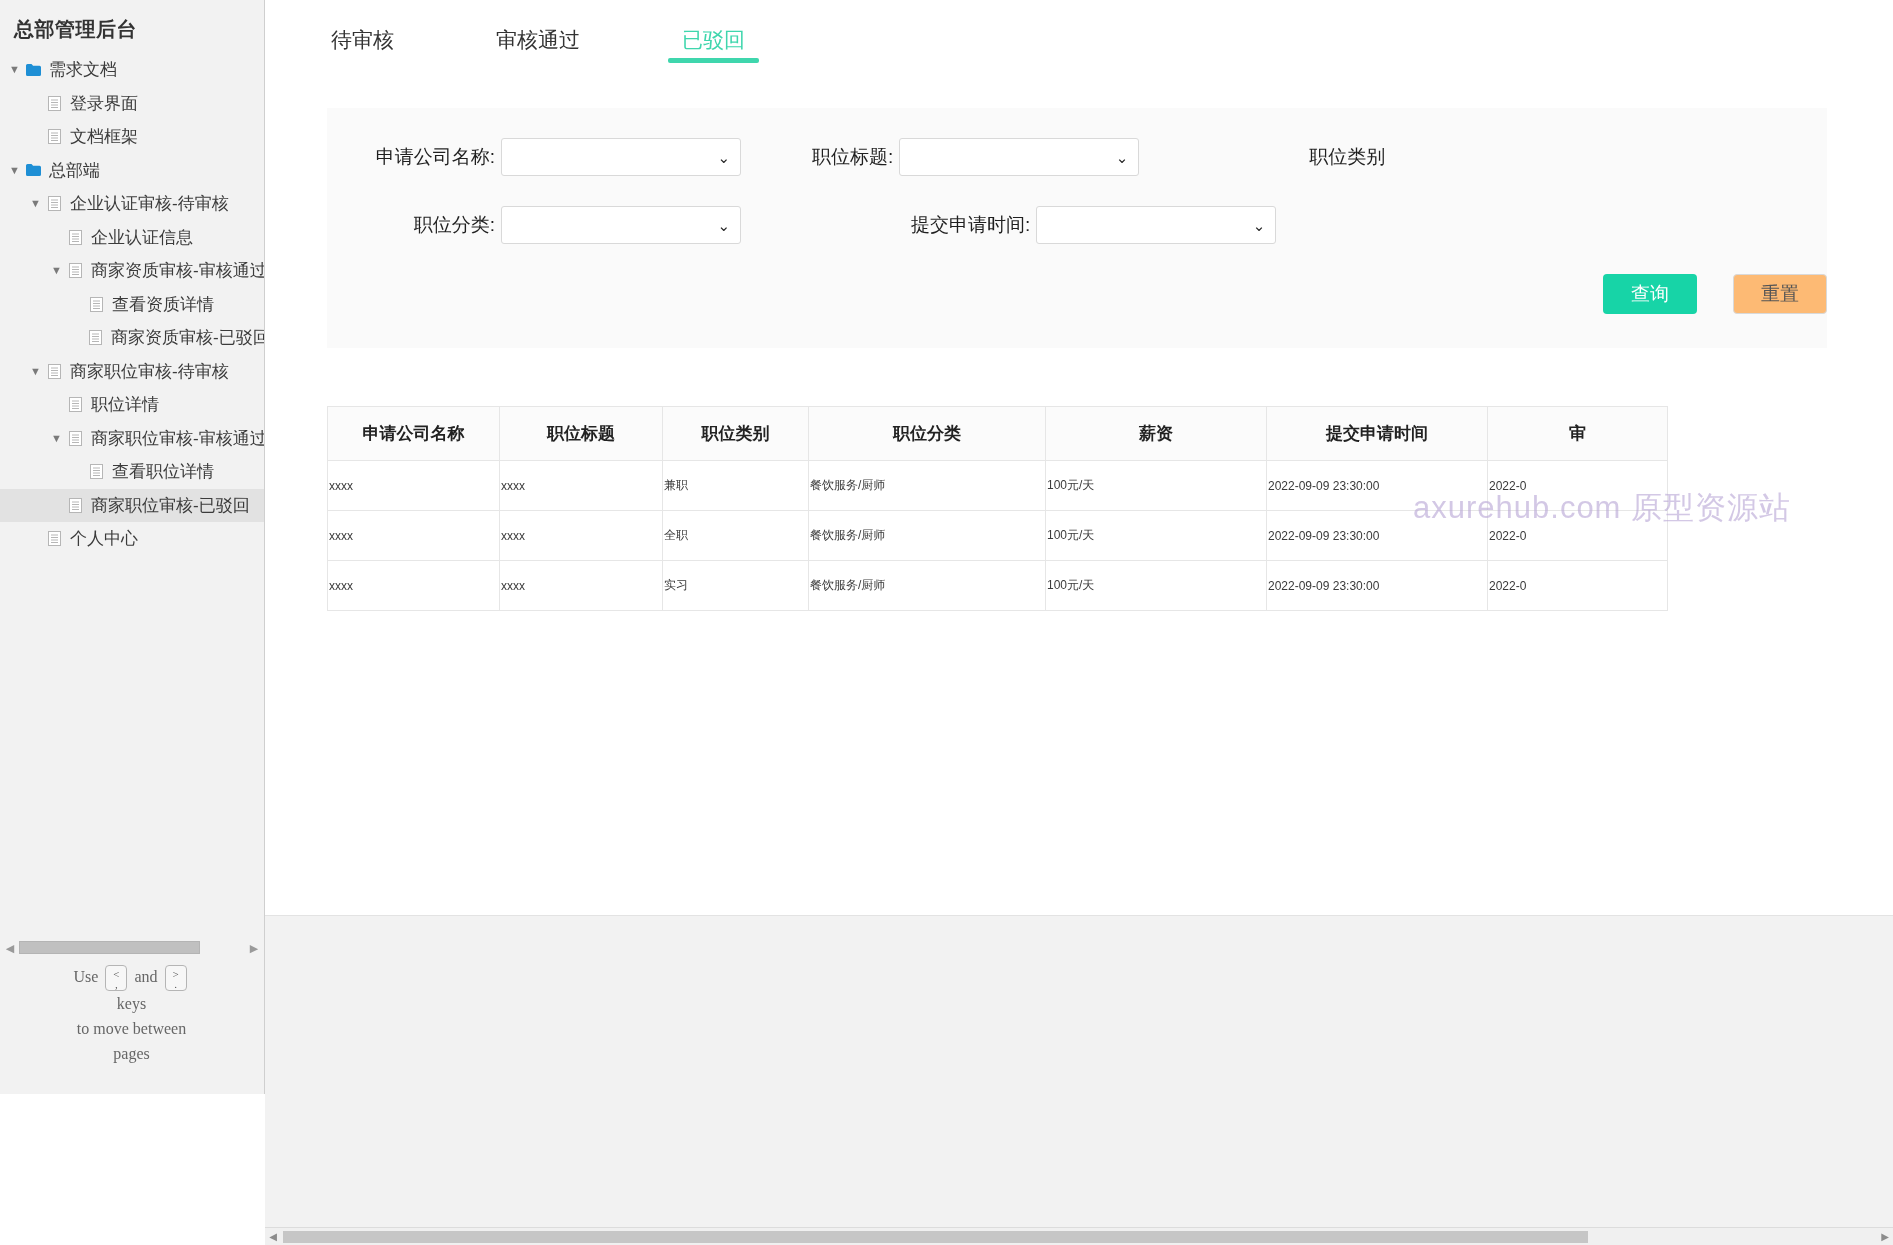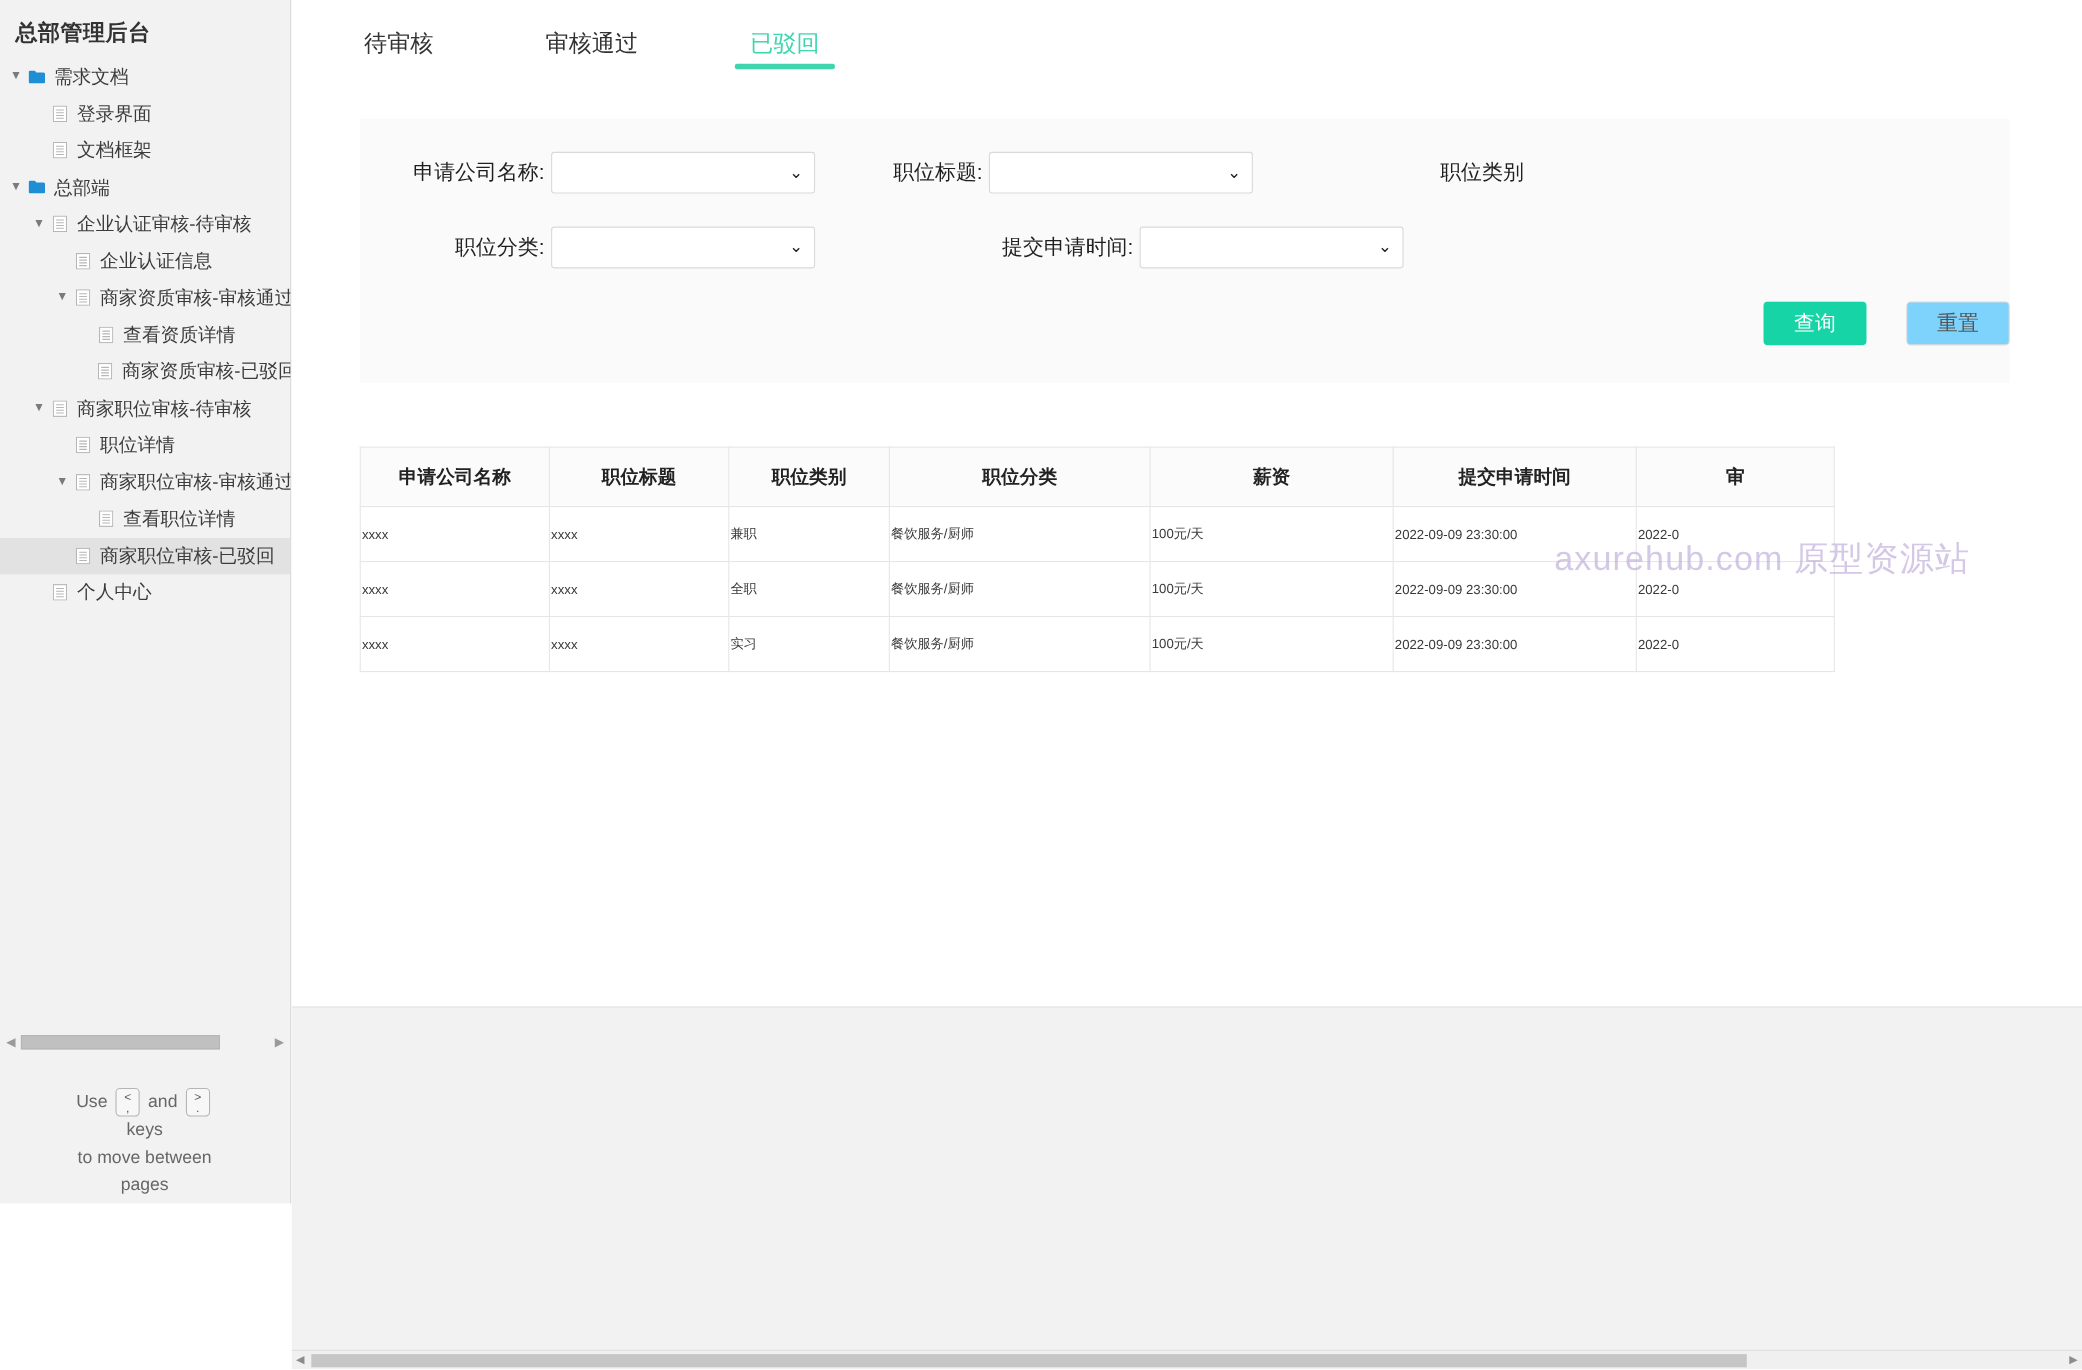--- a/index.html
+++ b/index.html
@@ -92,25 +92,26 @@
   .sb-thumb {
     width: 80%;
     height: 13px;
     background: #c0c0c0;
     border: 1px solid #b4b4b4;
   }
 
   .sb-help {
     position: absolute;
     left: 0; right: 1px;
-    bottom: 4px;
+    bottom: 28px;
     text-align: center;
     font-size: 16px;
     color: #666666;
     line-height: 25px;
+    font-family: Liberation Serif, serif;
   }
   .key {
     display: inline-block;
     min-width: 22px;
     height: 26px;
     padding: 0 5px;
     border: 1px solid #b5b5b5;
     border-radius: 4px;
     background: #f7f7f7;
     font-size: 11px;
@@ -243,21 +244,21 @@
     align-items: center;
     justify-content: center;
     cursor: pointer;
     border: 1px solid transparent;
   }
   .btn-primary {
     background: #17d4a7;
     color: #ffffff;
   }
   .btn-default {
-    background: #7dd3fc;
+    background: #fdba74;
     color: #555555;
     border: 1px solid #d9d9d9;
     margin-left: 36px;
   }
 
   
   .table-wrap {
     margin: 58px 0 0 62px;
     width: 1500px;
   }

